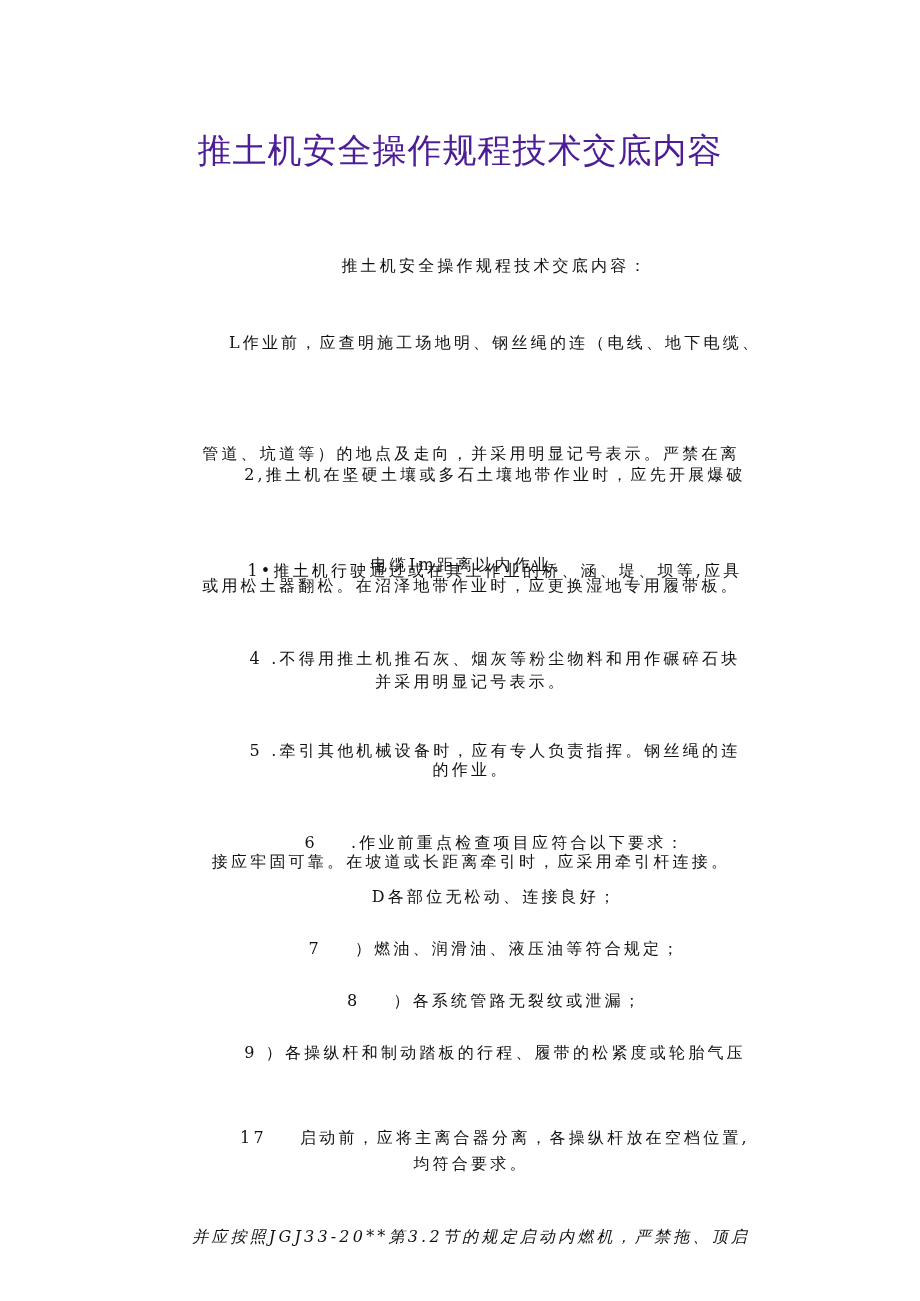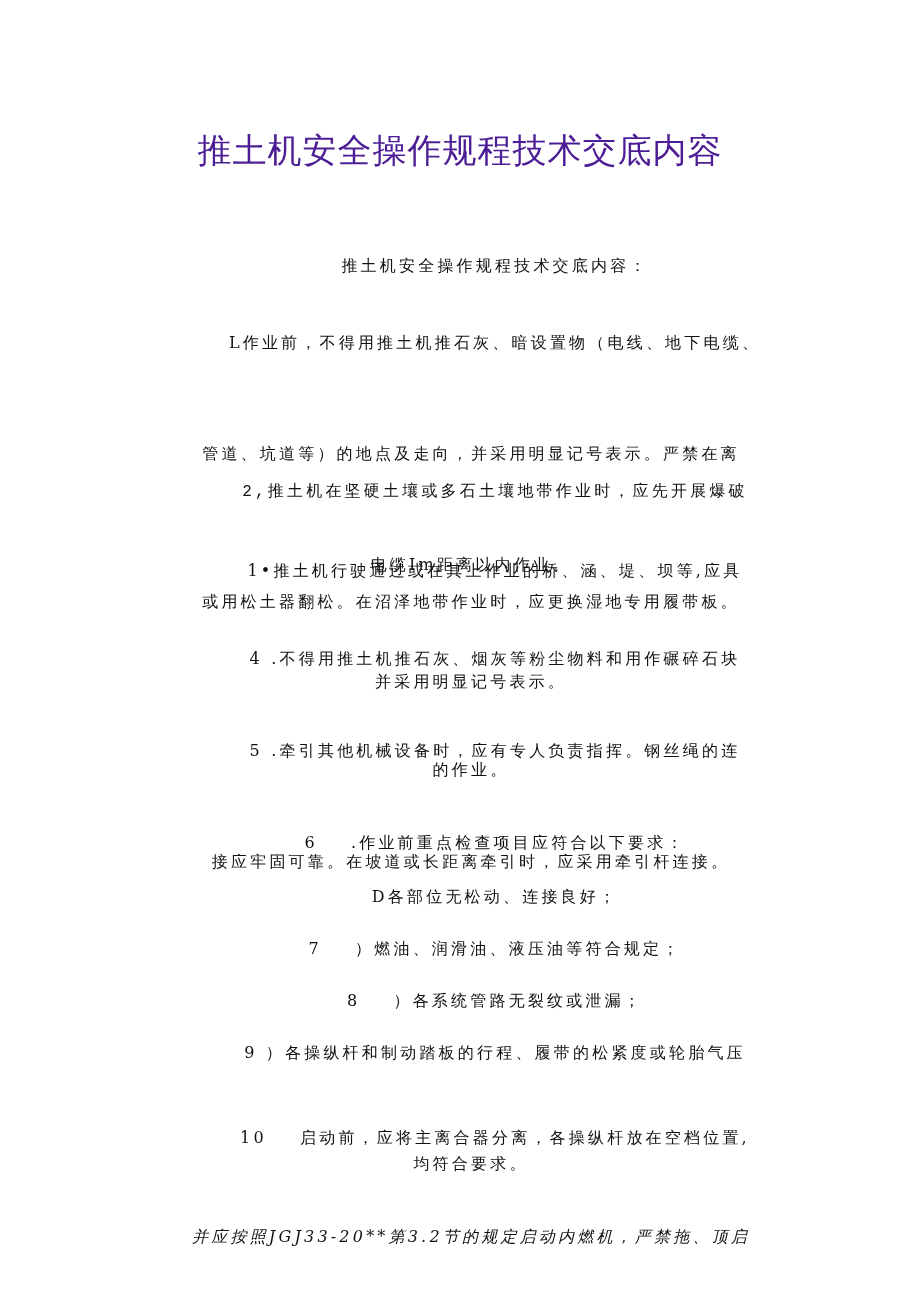--- a/index.html
+++ b/index.html
@@ -16,26 +16,26 @@
 <body>
 
 <div>
   <div class="title">推土机安全操作规程技术交底内容</div>
 
   <div class="p" style="top:173px;">
     <span class="ln ind">推土机安全操作规程技术交底内容：</span>
   </div>
 
   <div class="p" style="top:250px;">
-    <span class="ln ind">L作业前，不得用推土机推石灰、暗设置物（电线、地下电缆、</span>
+    <span class="ln ind">L作业前，应查明施工场地明、钢丝绳的连（电线、地下电缆、</span>
     <span class="ln">管道、坑道等）的地点及走向，并采用明显记号表示。严禁在离</span>
     <span class="ln">电缆Im距离以内作业。</span>
   </div>
 
-  <div class="p" style="top:400px;font-family:Liberation Mono, monospace;">
+  <div class="p" style="top:382px;">
     <span class="ln ind">2,推土机在坚硬土壤或多石土壤地带作业时，应先开展爆破</span>
     <span class="ln">或用松土器翻松。在沼泽地带作业时，应更换湿地专用履带板。</span>
   </div>
 
   <div class="p" style="top:478px;">
     <span class="ln ind">1•推土机行驶通过或在其上作业的桥、涵、堤、坝等,应具</span>
     <span class="ln">并采用明显记号表示。</span>
   </div>
 
   <div class="p" style="top:566px;">
@@ -63,17 +63,17 @@
   <div class="p" style="top:908px;">
     <span class="ln ind">8    ）各系统管路无裂纹或泄漏；</span>
   </div>
 
   <div class="p" style="top:960px;">
     <span class="ln ind">9 ）各操纵杆和制动踏板的行程、履带的松紧度或轮胎气压</span>
     <span class="ln">均符合要求。</span>
   </div>
 
   <div class="p" style="top:1055px; line-height:33px;">
-    <span class="ln ind" style="height:33px;">10    启动前，应将主离合器分离，各操纵杆放在空档位置,</span>
+    <span class="ln ind" style="height:33px;">17    启动前，应将主离合器分离，各操纵杆放在空档位置,</span>
     <span class="ln" style="height:33px;font-style:italic;">并应按照JGJ33-20**第3.2节的规定启动内燃机，严禁拖、顶启</span>
     
   </div>
 </div>
 
 </body></html>

